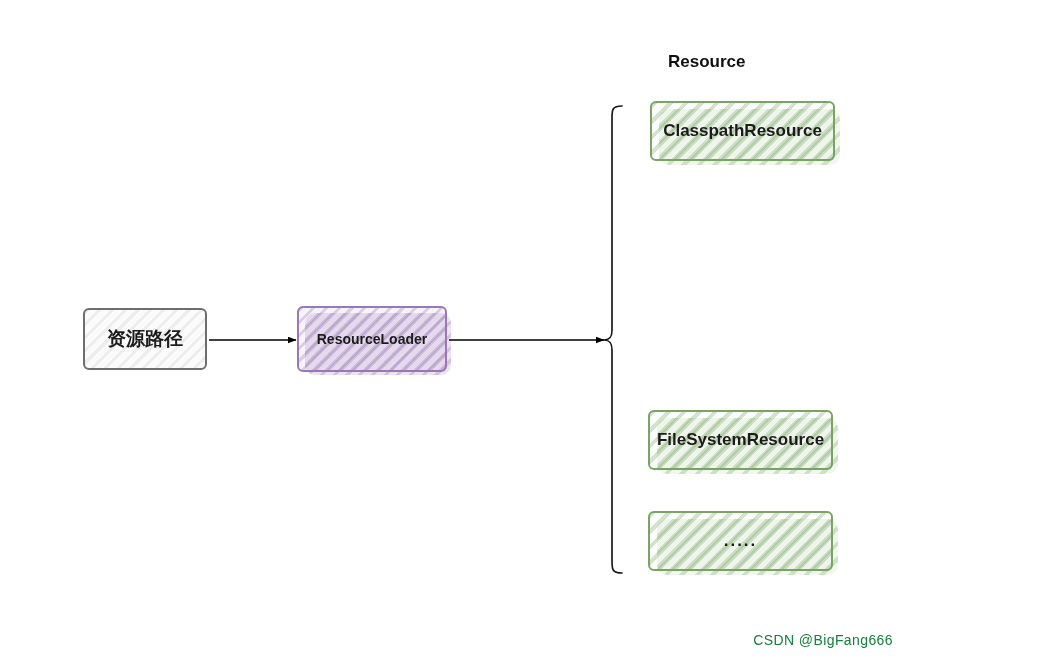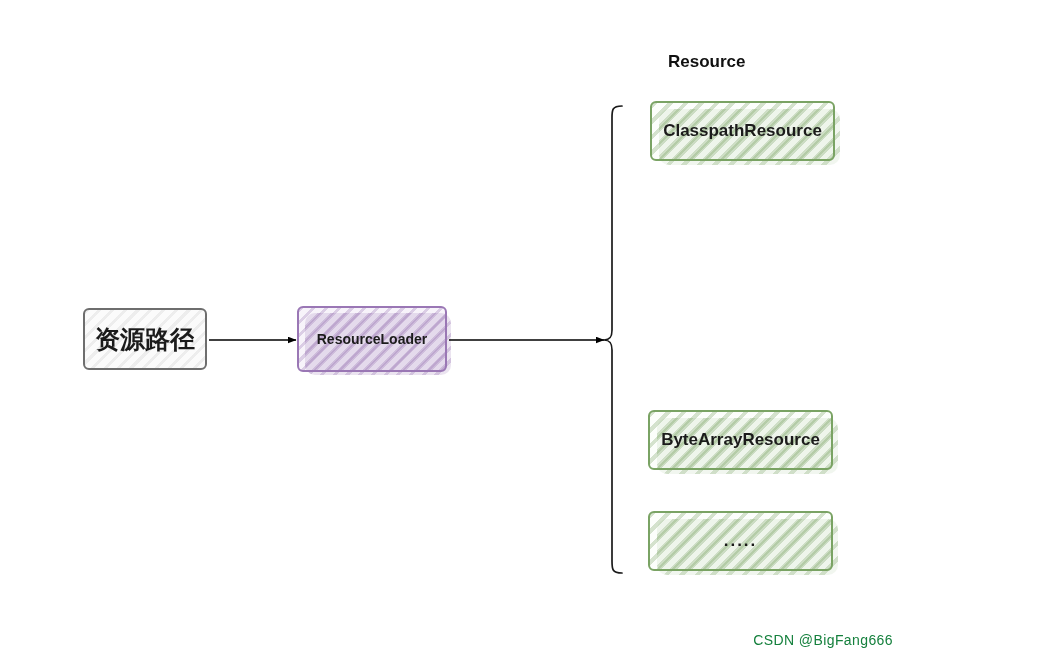--- a/index.html
+++ b/index.html
@@ -41,21 +41,21 @@
   
   .node-gray {
     border: 2px solid #6e6e6e;
     background-color: #fbfbfb;
     background-image: repeating-linear-gradient(
         135deg,
         rgba(0,0,0,0.055) 0px,
         rgba(0,0,0,0.055) 3px,
         rgba(0,0,0,0) 3px,
         rgba(0,0,0,0) 9px);
-    font-size: 25px;
+    font-size: 19px;
   }
 
   
   .node-purple {
     border: 2px solid #9a77b5;
     background-color: #f7f3fa;
     background-image: repeating-linear-gradient(
         135deg,
         rgba(154,119,181,0.30) 0px,
         rgba(154,119,181,0.30) 3px,
@@ -157,21 +157,21 @@
     <span class="node-label">ResourceLoader</span>
   </div>
 
   <div class="node node-green" style="left:650px; top:101px; width:185px; height:60px;">
     <span class="node-label">ClasspathResource</span>
   </div>
 
 
 
   <div class="node node-green" style="left:648px; top:410px; width:185px; height:60px;">
-    <span class="node-label">ByteArrayResource</span>
+    <span class="node-label">FileSystemResource</span>
   </div>
 
   <div class="node node-green" style="left:648px; top:511px; width:185px; height:60px; letter-spacing:2px;">
     <span class="node-label">.....</span>
   </div>
 
   <svg class="connectors" viewBox="0 0 1053 662">
     <defs>
       <marker id="arrowhead" markerWidth="9" markerHeight="7" refX="8.5" refY="3.5" orient="auto" markerUnits="userSpaceOnUse">
         <polygon points="0 0, 9 3.5, 0 7" fill="#000000"></polygon>

